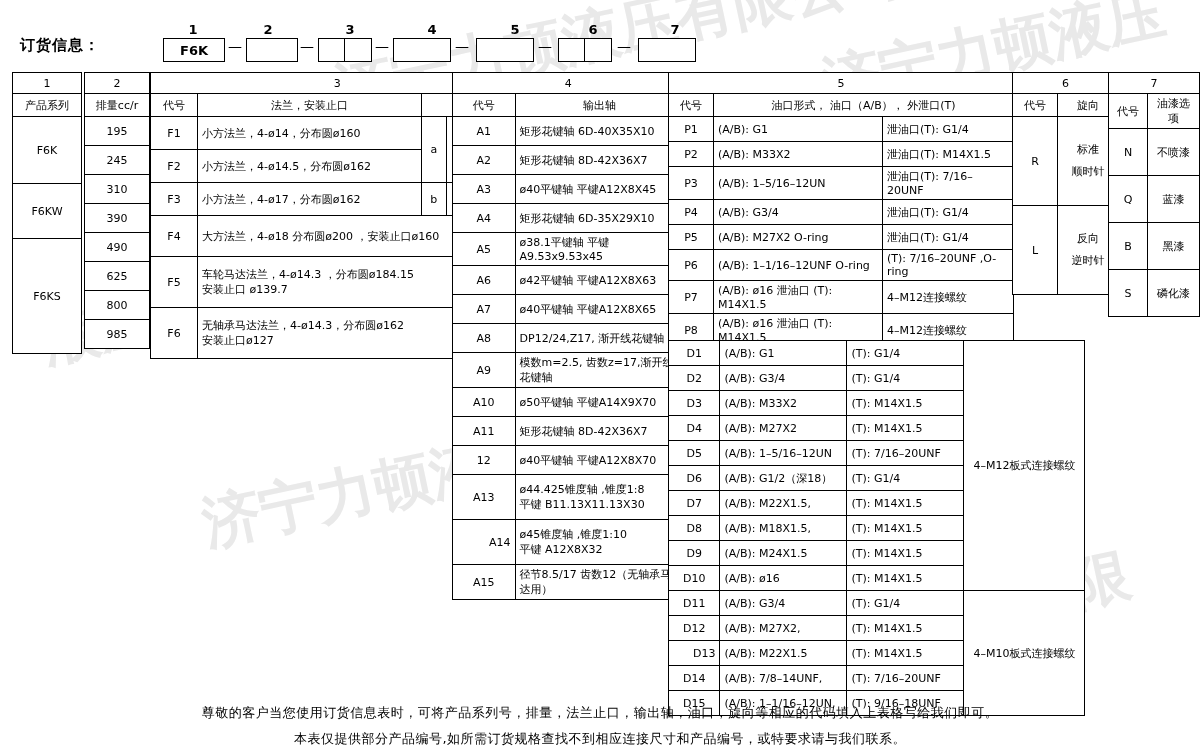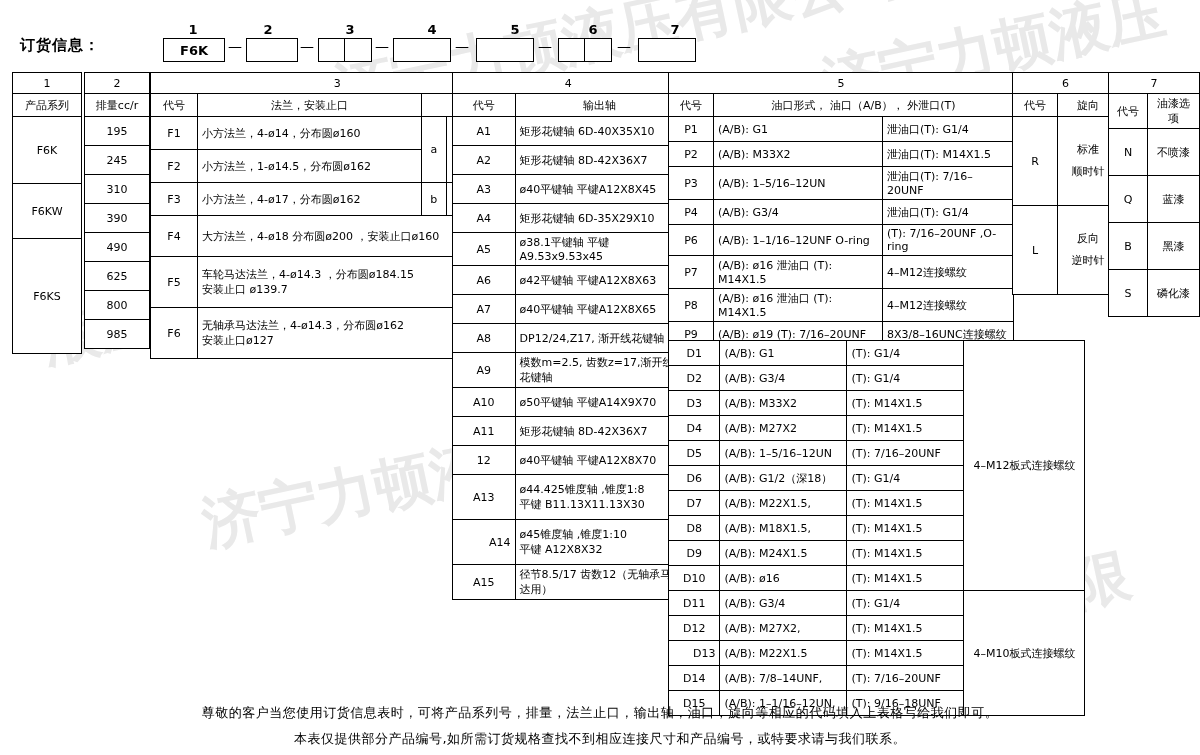--- a/index.html
+++ b/index.html
@@ -189,21 +189,21 @@
         <td class="ctr" style="height:28px;">F1</td>
         <td class="lft tiny">小方法兰，4-ø14，分布圆ø160</td>
         <td class="ctr" rowspan="2">a</td>
         <td class="ctr t9" rowspan="2">
           <div>安装止口</div>
           <div>ø125</div>
         </td>
       </tr>
       <tr>
         <td class="ctr" style="height:28px;">F2</td>
-        <td class="lft tiny">小方法兰，1-ø14.5，分布圆ø162</td>
+        <td class="lft tiny">小方法兰，4-ø14.5，分布圆ø162</td>
       </tr>
       <tr>
         <td class="ctr" style="height:28px;">F3</td>
         <td class="lft tiny">小方法兰，4-ø17，分布圆ø162</td>
         <td class="ctr" rowspan="1">b</td>
         <td class="ctr t9" rowspan="1">
           <div>安装止口</div>
           <div>ø127</div>
         </td>
       </tr>
@@ -325,20 +325,25 @@
             <td class="ctr" style="height:20px;">P3</td>
             <td class="lft tiny">(A/B): 1–5/16–12UN</td>
             <td class="lft tiny">泄油口(T): 7/16–20UNF</td>
           </tr>
       <tr>
             <td class="ctr" style="height:20px;">P4</td>
             <td class="lft tiny">(A/B): G3/4</td>
             <td class="lft tiny">泄油口(T): G1/4</td>
           </tr>
       <tr>
+            <td class="ctr" style="height:20px;">P5</td>
+            <td class="lft tiny">(A/B): M27X2 O-ring</td>
+            <td class="lft tiny">泄油口(T): G1/4</td>
+          </tr>
+      <tr>
             <td class="ctr" style="height:20px;">P6</td>
             <td class="lft t9">(A/B): 1–1/16–12UNF  O-ring</td>
             <td class="lft t9">(T): 7/16–20UNF ,O-ring</td>
           </tr>
       <tr>
             <td class="ctr" style="height:20px;">P7</td>
             <td class="lft t9">(A/B): ø16      泄油口 (T): M14X1.5</td>
             <td class="lft t9">4–M12连接螺纹</td>
           </tr>
       <tr>

